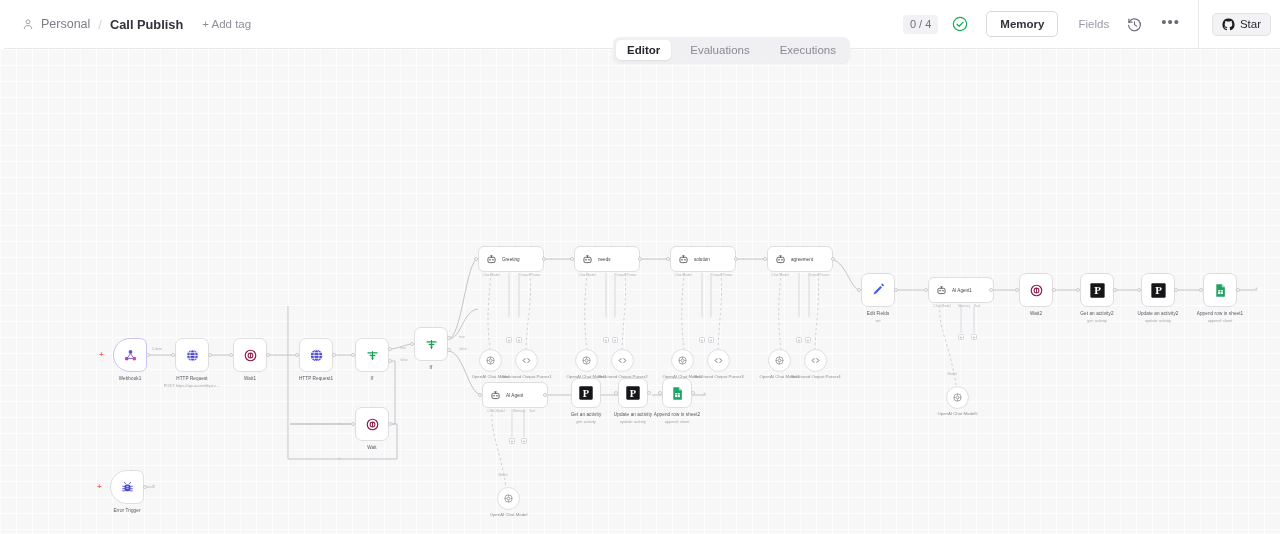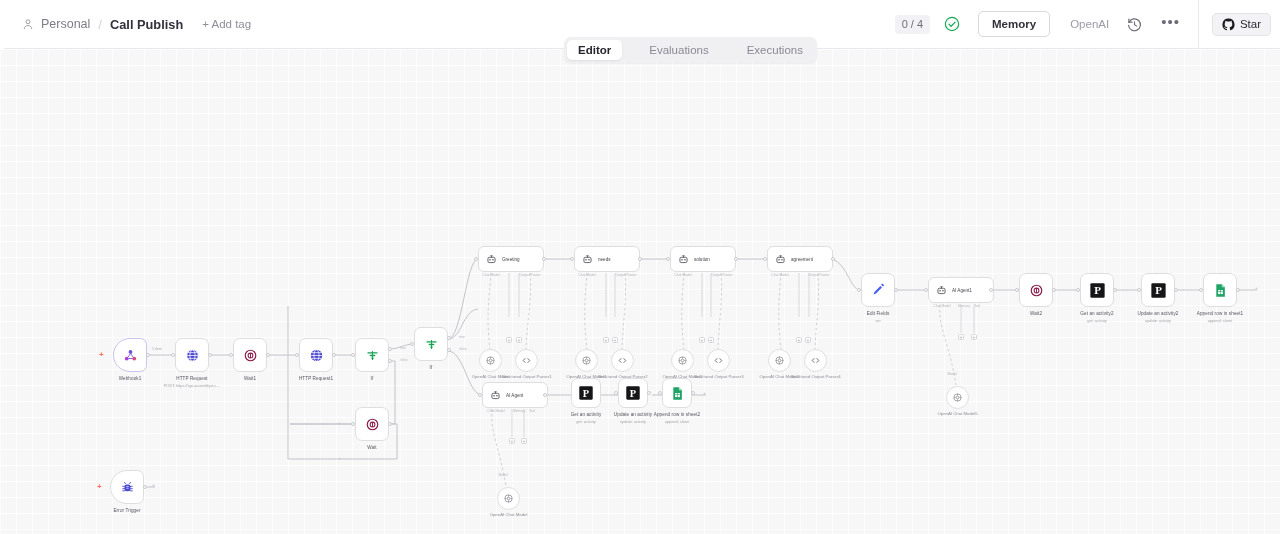--- a/index.html
+++ b/index.html
@@ -45,22 +45,22 @@
   .star-wrap { padding:0 13px; }
   .star-btn {
     display:flex; align-items:center; gap:5px;
     background:#f3f3f5; border:1px solid #e2e2e7; border-radius:5px;
     padding:4px 9px; font-size:11.5px; color:#2a2a33; cursor:pointer;
   }
   .gh-icon { width:13px; height:13px; display:block; }
 
   
   .tabs {
-    position:absolute; left:564px; top:37px; z-index:6;
-    display:flex; align-items:center; gap:16px;
+    position:absolute; left:613px; top:37px; z-index:6;
+    display:flex; align-items:center; gap:8px;
     background:#f0f0f2; border-radius:7px; padding:3px;
     box-shadow:0 1px 2px rgba(0,0,0,.05);
   }
   .tab {
     font-size:11.5px; color:#8a8a95; padding:4px 11px; border-radius:5px;
     cursor:pointer; white-space:nowrap;
   }
   .tab.active { background:#fff; color:#26262f; font-weight:600; box-shadow:0 1px 2px rgba(0,0,0,.08); }
 
   
@@ -154,21 +154,21 @@
 
   <div class="top-right">
     <span class="counter">0 / 4</span>
 
     <svg class="check-circle" viewBox="0 0 20 20">
       <circle cx="10" cy="10" r="8.3" fill="none" stroke="#18a957" stroke-width="1.5"></circle>
       <path d="M6.3 10.3l2.6 2.5 5-5.2" fill="none" stroke="#18a957" stroke-width="1.5" stroke-linecap="round" stroke-linejoin="round"></path>
     </svg>
 
     <button class="publish-btn">Memory</button>
-    <span class="saved-txt">OpenAI</span>
+    <span class="saved-txt">Fields</span>
 
     <svg class="icon-btn" viewBox="0 0 20 20">
       <path d="M3.4 7.2V3.5" stroke="currentColor" stroke-width="1.4" fill="none" stroke-linecap="round"></path>
       <path d="M3.2 7.3h3.9" stroke="currentColor" stroke-width="1.4" fill="none" stroke-linecap="round"></path>
       <path d="M3.6 7.4A7 7 0 1 1 3 10.9" fill="none" stroke="currentColor" stroke-width="1.4" stroke-linecap="round"></path>
       <path d="M10 6.9v3.4l2.6 1.6" fill="none" stroke="currentColor" stroke-width="1.3" stroke-linecap="round"></path>
     </svg>
 
     <div class="dots-btn">•••</div>
 

